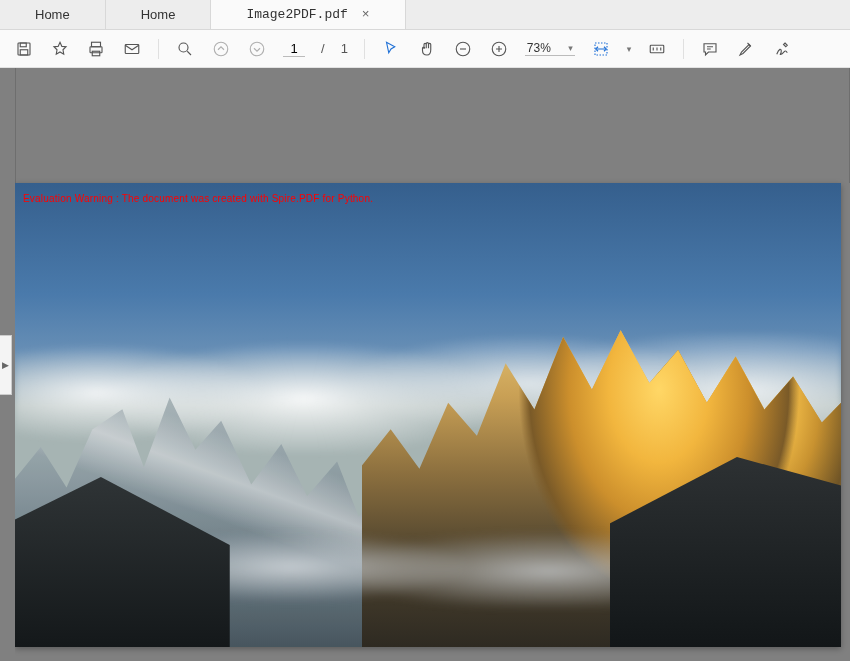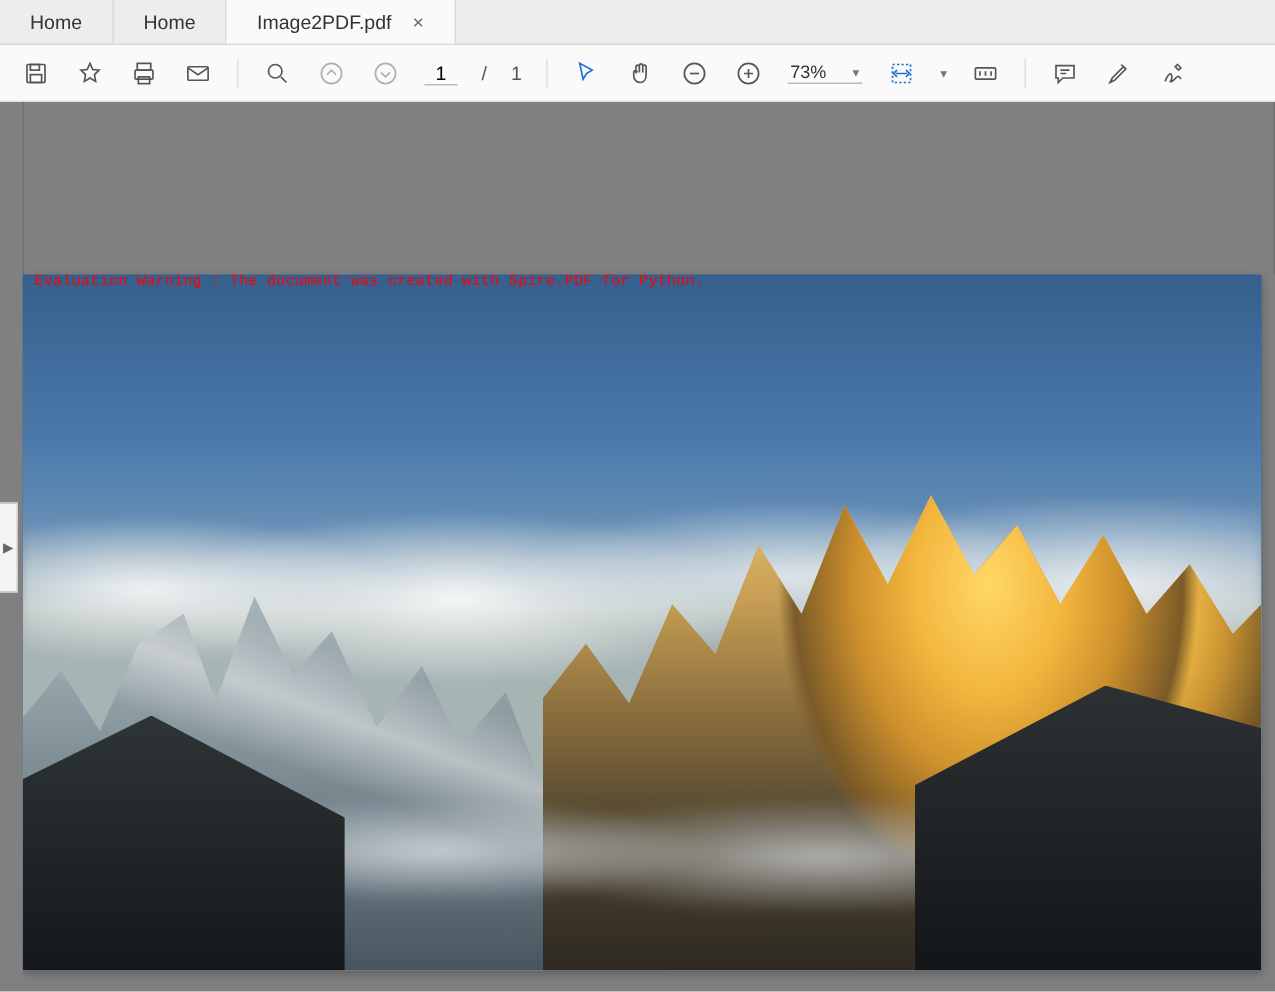--- a/index.html
+++ b/index.html
@@ -1,21 +1,21 @@
 <!DOCTYPE html>
 <html><head>
 <meta charset="utf-8">
 <style>
   * { box-sizing: border-box; margin: 0; padding: 0; }
   html, body { width: 850px; height: 661px; overflow: hidden; font-family: "Segoe UI", Arial, sans-serif; font-size: 13px; background: #fff; }
   
   
   .tabbar { height: 30px; background: #ededed; display: flex; align-items: stretch; border-bottom: 1px solid #d8d8d8; }
-  .tab { display: flex; align-items: center; padding: 0 20px; color: #333; border-right: 1px solid #d8d8d8; cursor: pointer; position: relative; }
-  .tab.active { background: #fafafa; }
+  .tab { display: flex; align-items: center; padding: 0 35px; color: #333; border-right: 1px solid #d8d8d8; cursor: pointer; position: relative; }
+  .tab.active { background: #fafafa; font-family: Liberation Mono, monospace; }
   .tab-close { margin-left: 14px; font-size: 13px; color: #666; cursor: pointer; }
   .tabbar-spacer { flex: 1; }
   
   
   .toolbar { height: 38px; background: #fafafa; border-bottom: 1px solid #e2e2e2; display: flex; align-items: center; padding: 0 14px; gap: 16px; }
   .tool-ico { width: 20px; height: 20px; display: flex; align-items: center; justify-content: center; color: #555; cursor: pointer; }
   .tool-ico svg { width: 18px; height: 18px; stroke: currentColor; fill: none; stroke-width: 1.5; }
   .tool-ico.blue { color: #1d6fd6; }
   .divider { width: 1px; height: 20px; background: #e0e0e0; }
   .page-input { width: 22px; border: none; border-bottom: 1px solid #bbb; text-align: center; background: transparent; font-size: 13px; outline: none; }
@@ -55,21 +55,21 @@
     clip-path: polygon(0% 45%, 6% 34%, 12% 46%, 18% 26%, 24% 36%, 30% 14%, 36% 28%, 42% 6%, 48% 22%, 54% 4%, 60% 20%, 66% 10%, 72% 26%, 78% 12%, 84% 28%, 90% 18%, 96% 32%, 100% 26%, 100% 100%, 0% 100%);
   }
   .fg-dark-l { position: absolute; left: 0; bottom: 0; width: 26%; height: 170px; background: linear-gradient(to bottom, #2f3436, #14181a); clip-path: polygon(0% 25%, 40% 0%, 100% 40%, 100% 100%, 0% 100%); }
   .fg-dark-r { position: absolute; right: 0; bottom: 0; width: 28%; height: 190px; background: linear-gradient(to bottom, #2d3133, #121618); clip-path: polygon(0% 35%, 55% 0%, 100% 15%, 100% 100%, 0% 100%); }
   .low-cloud { position: absolute; left: 10%; right: 12%; bottom: 40px; height: 80px;
     background:
       radial-gradient(260px 50px at 30% 50%, rgba(220,224,228,.8), rgba(220,224,228,0) 70%),
       radial-gradient(300px 55px at 70% 55%, rgba(210,214,218,.75), rgba(210,214,218,0) 72%);
     filter: blur(4px);
   }
-  .watermark { position: absolute; top: 0; left: 8px; color: #ff0000; font-size: 10px; font-family: Liberation Mono, monospace; letter-spacing: .2px; }
+  .watermark { position: absolute; top: 10px; left: 8px; color: #ff0000; font-size: 10px; font-family: Liberation Sans, sans-serif; letter-spacing: .2px; }
 </style>
 </head>
 <body>
 
 <div class="tabbar">
   <div class="tab">
       <span>Home</span>
     </div>
   <div class="tab">
       <span>Home</span>

